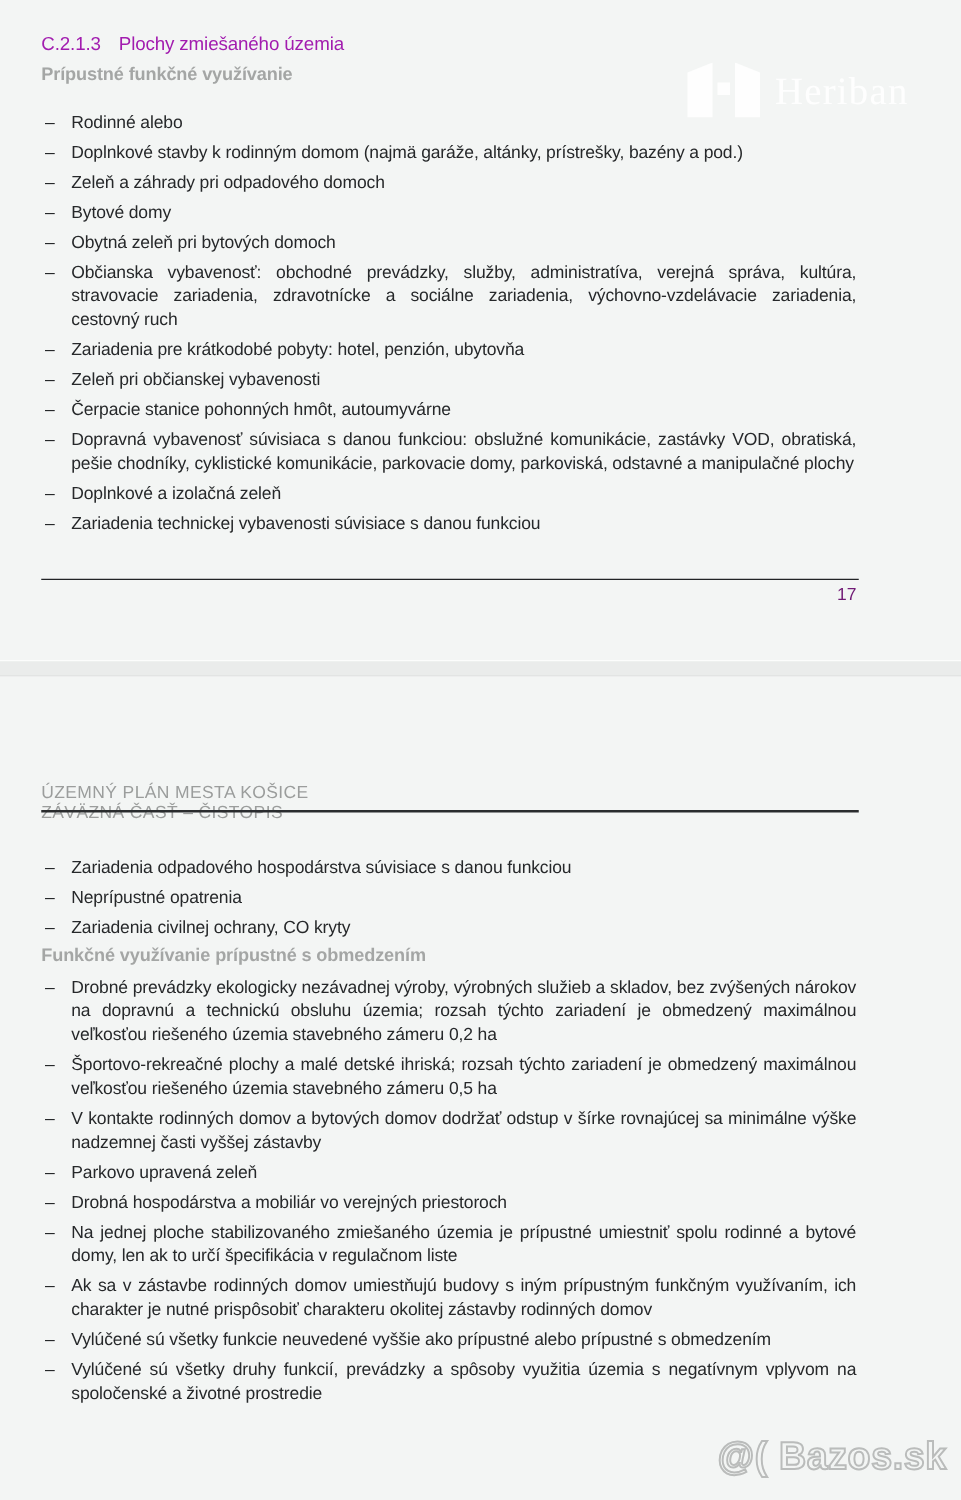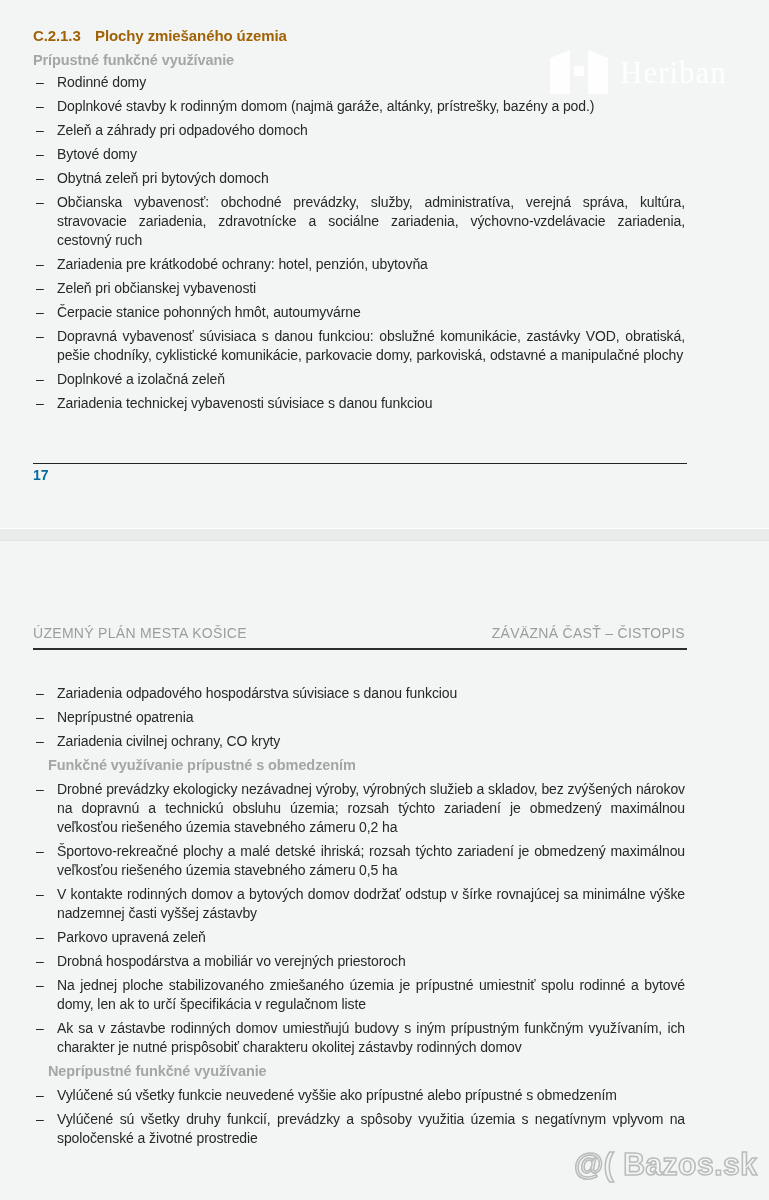--- a/index.html
+++ b/index.html
@@ -7,38 +7,38 @@
     position:relative;
     width:769px; height:1200px;
     background:#f3f5f4;
     overflow:hidden;
     font-family:"Liberation Sans", sans-serif;
     color:#26282a;
     letter-spacing:-0.1px;
   }
   
   .page1 { position:absolute; top:26px; left:33px; width:652px; }
-  .title-row { font-size:15px; font-weight:700; line-height:19px; margin-bottom:6px; color:#a16207; }
+  .title-row { font-size:15px; font-weight:400; line-height:19px; margin-bottom:6px; color:#a21caf; }
   .sec-num { display:inline-block; width:62px; }
-  .subhead { font-size:14.5px; font-weight:700; line-height:19px; color:#a4a6a5; margin-bottom:3px; }
+  .subhead { font-size:14.5px; font-weight:700; line-height:19px; color:#a4a6a5; margin-bottom:18px; }
   .li { display:flex; font-size:14px; line-height:19px; margin-bottom:5px; }
   .dash { flex:none; width:24px; padding-left:3px; box-sizing:border-box; }
   .txt { flex:1; text-align:justify; text-align-last:left; }
   .footer-line { position:absolute; top:463px; left:33px; width:654px; height:0; border-top:1.5px solid #212325; }
-  .page-num { position:absolute; top:467px; left:33px; width:652px; text-align:left; font-size:14px; font-weight:700; color:#0369a1; }
+  .page-num { position:absolute; top:467px; left:33px; width:652px; text-align:right; font-size:14px; font-weight:400; color:#701a75; }
   
   .separator { position:absolute; top:528px; left:0; width:769px; height:11px;
     background:#eaeceb; border-top:1px solid #fcfdfc; border-bottom:1px solid #e2e4e3; }
   
   .page2-header { position:absolute; top:625px; left:33px; width:652px;
     display:flex; justify-content:space-between;
-    font-size:14px; font-weight:500; letter-spacing:0.3px; color:#9b9d9c; }
+    font-size:14px; font-weight:500; letter-spacing:0.3px; color:#9b9d9c;flex-direction:column; }
   .header-rule { position:absolute; top:648px; left:33px; width:654px; height:0; border-top:2px solid #2a2c2e; }
   .page2-content { position:absolute; top:684px; left:33px; width:652px; }
-  .group-head { font-size:14.5px; font-weight:700; line-height:19px; color:#a4a6a5; margin-bottom:5px;margin-left:15px; }
+  .group-head { font-size:14.5px; font-weight:700; line-height:19px; color:#a4a6a5; margin-bottom:5px; }
   
   .heriban { position:absolute; top:50px; left:548px; display:flex; align-items:flex-start; gap:10px;
     opacity:0.92; pointer-events:none; }
   .heriban-text { font-family:"Liberation Serif", serif; font-size:31px; line-height:34px; color:#ffffff;
     letter-spacing:1px; margin-top:6px; }
   .bazos { position:absolute; top:1147px; left:574px; font-size:31px; font-weight:700;
     letter-spacing:0.5px; color:transparent; -webkit-text-stroke:1.6px #b7b9b8;
     transform:scaleX(0.97); transform-origin:left; opacity:0.95; pointer-events:none; }
 </style>
 </head>
@@ -47,21 +47,21 @@
 <div class="canvas">
 
   <section class="page1">
     <div class="title-row">
       <span class="sec-num">C.2.1.3</span><span class="sec-title">Plochy zmiešaného územia</span>
     </div>
     <div class="subhead">Prípustné funkčné využívanie</div>
 
     <div class="li">
         <span class="dash">–</span>
-        <span class="txt">Rodinné domy</span>
+        <span class="txt">Rodinné alebo</span>
       </div>
     <div class="li">
         <span class="dash">–</span>
         <span class="txt">Doplnkové stavby k rodinným domom (najmä garáže, altánky, prístrešky, bazény a pod.)</span>
       </div>
     <div class="li">
         <span class="dash">–</span>
         <span class="txt">Zeleň a záhrady pri odpadového domoch</span>
       </div>
     <div class="li">
@@ -71,21 +71,21 @@
     <div class="li">
         <span class="dash">–</span>
         <span class="txt">Obytná zeleň pri bytových domoch</span>
       </div>
     <div class="li">
         <span class="dash">–</span>
         <span class="txt">Občianska vybavenosť: obchodné prevádzky, služby, administratíva, verejná správa, kultúra, stravovacie zariadenia, zdravotnícke a sociálne zariadenia, výchovno-vzdelávacie zariadenia, cestovný ruch</span>
       </div>
     <div class="li">
         <span class="dash">–</span>
-        <span class="txt">Zariadenia pre krátkodobé ochrany: hotel, penzión, ubytovňa</span>
+        <span class="txt">Zariadenia pre krátkodobé pobyty: hotel, penzión, ubytovňa</span>
       </div>
     <div class="li">
         <span class="dash">–</span>
         <span class="txt">Zeleň pri občianskej vybavenosti</span>
       </div>
     <div class="li">
         <span class="dash">–</span>
         <span class="txt">Čerpacie stanice pohonných hmôt, autoumyvárne</span>
       </div>
     <div class="li">
@@ -150,21 +150,20 @@
       </div>
     <div class="li">
         <span class="dash">–</span>
         <span class="txt">Na jednej ploche stabilizovaného zmiešaného územia je prípustné umiestniť spolu rodinné a bytové domy, len ak to určí špecifikácia v regulačnom liste</span>
       </div>
     <div class="li">
         <span class="dash">–</span>
         <span class="txt">Ak sa v zástavbe rodinných domov umiestňujú budovy s iným prípustným funkčným využívaním, ich charakter je nutné prispôsobiť charakteru okolitej zástavby rodinných domov</span>
       </div>
 
-    <div class="group-head">Neprípustné funkčné využívanie</div>
     <div class="li">
         <span class="dash">–</span>
         <span class="txt">Vylúčené sú všetky funkcie neuvedené vyššie ako prípustné alebo prípustné s obmedzením</span>
       </div>
     <div class="li">
         <span class="dash">–</span>
         <span class="txt">Vylúčené sú všetky druhy funkcií, prevádzky a spôsoby využitia územia s negatívnym vplyvom na spoločenské a životné prostredie</span>
       </div>
   </section>
 

